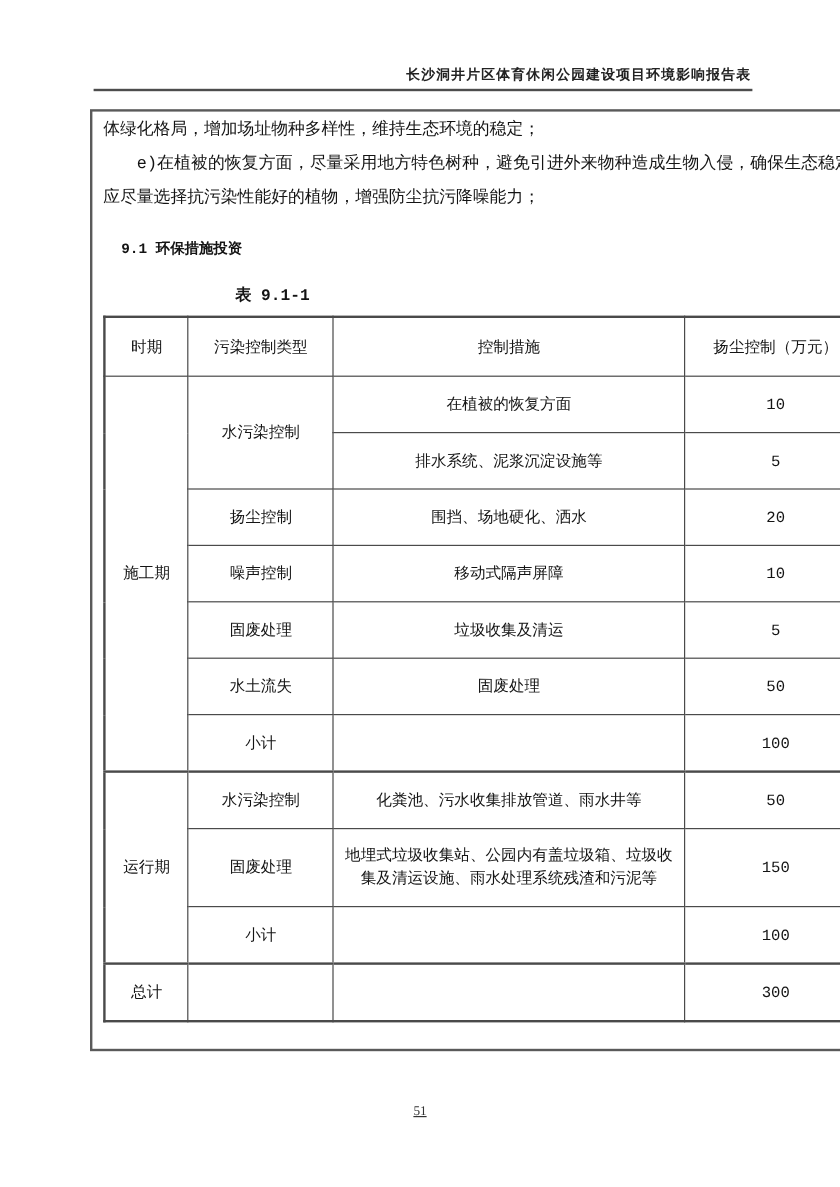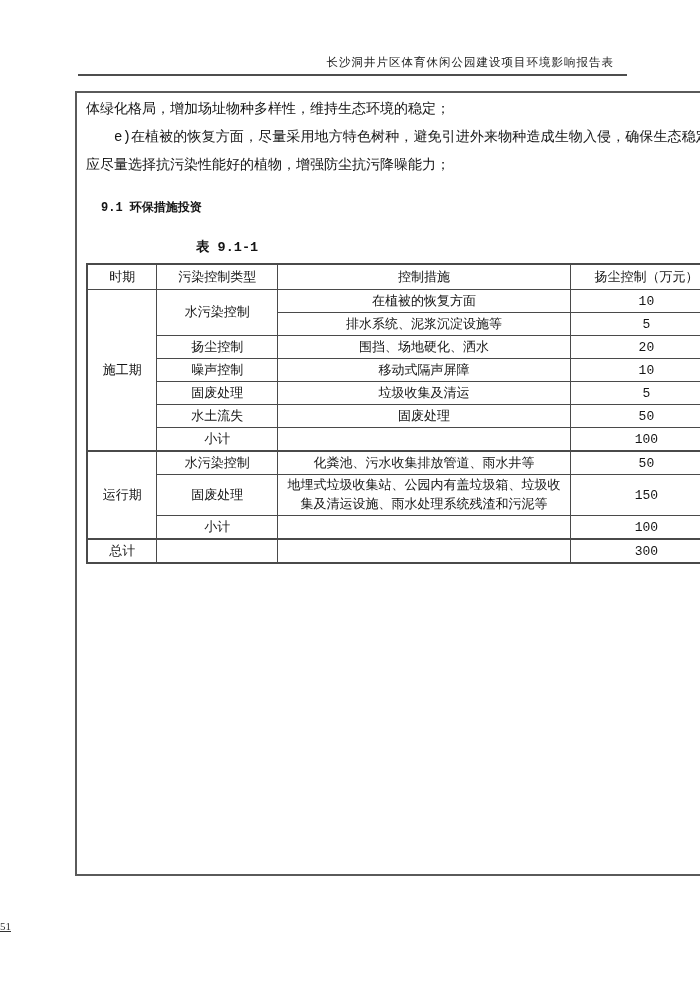--- a/index.html
+++ b/index.html
@@ -6,23 +6,23 @@
   body {
     width: 700px; height: 989px;
     background: #ffffff;
     position: relative;
     font-family: "Liberation Serif", "DejaVu Serif", serif;
     color: #141414;
     -webkit-font-smoothing: antialiased;
   }
   .report-header {
     position: absolute;
-    top: 55px; right: 86px;
+    top: 55px; right: 74px;
     font-size: 11.5px;
-    font-weight: normal;
+    font-weight: bold;
     letter-spacing: 1px;
     color: #222;
     text-align: center;
   }
   .header-rule {
     position: absolute;
     left: 78px; top: 74px;
     width: 549px; height: 2px;
     background: #4d4d4d;
   }
@@ -64,33 +64,33 @@
     width: 100%;
     border-collapse: collapse;
     border: 2px solid #4a4a4a;
     font-size: 13px;
     table-layout: fixed;
   }
   table.invest td, table.invest th {
     border: 1px solid #4a4a4a;
     text-align: center;
     vertical-align: middle;
-    padding: 1px 4px;
+    padding: 13px 4px;
     height: 20px;
     line-height: 19px;
     font-weight: normal;
     overflow: hidden;
   }
   table.invest th { font-weight: normal; height: 22px; }
   tr.sep td { border-top-width: 2px; }
   .page-number {
     position: absolute;
     left: 0; right: 0;
     top: 920px;
-    text-align: left;
+    text-align: center;
     font-size: 11px;
     color: #333;
     text-decoration: underline;
   }
 </style>
 </head>
 <body>
 
 <div class="report-header">长沙洞井片区体育休闲公园建设项目环境影响报告表</div>
 <div class="header-rule"></div>

